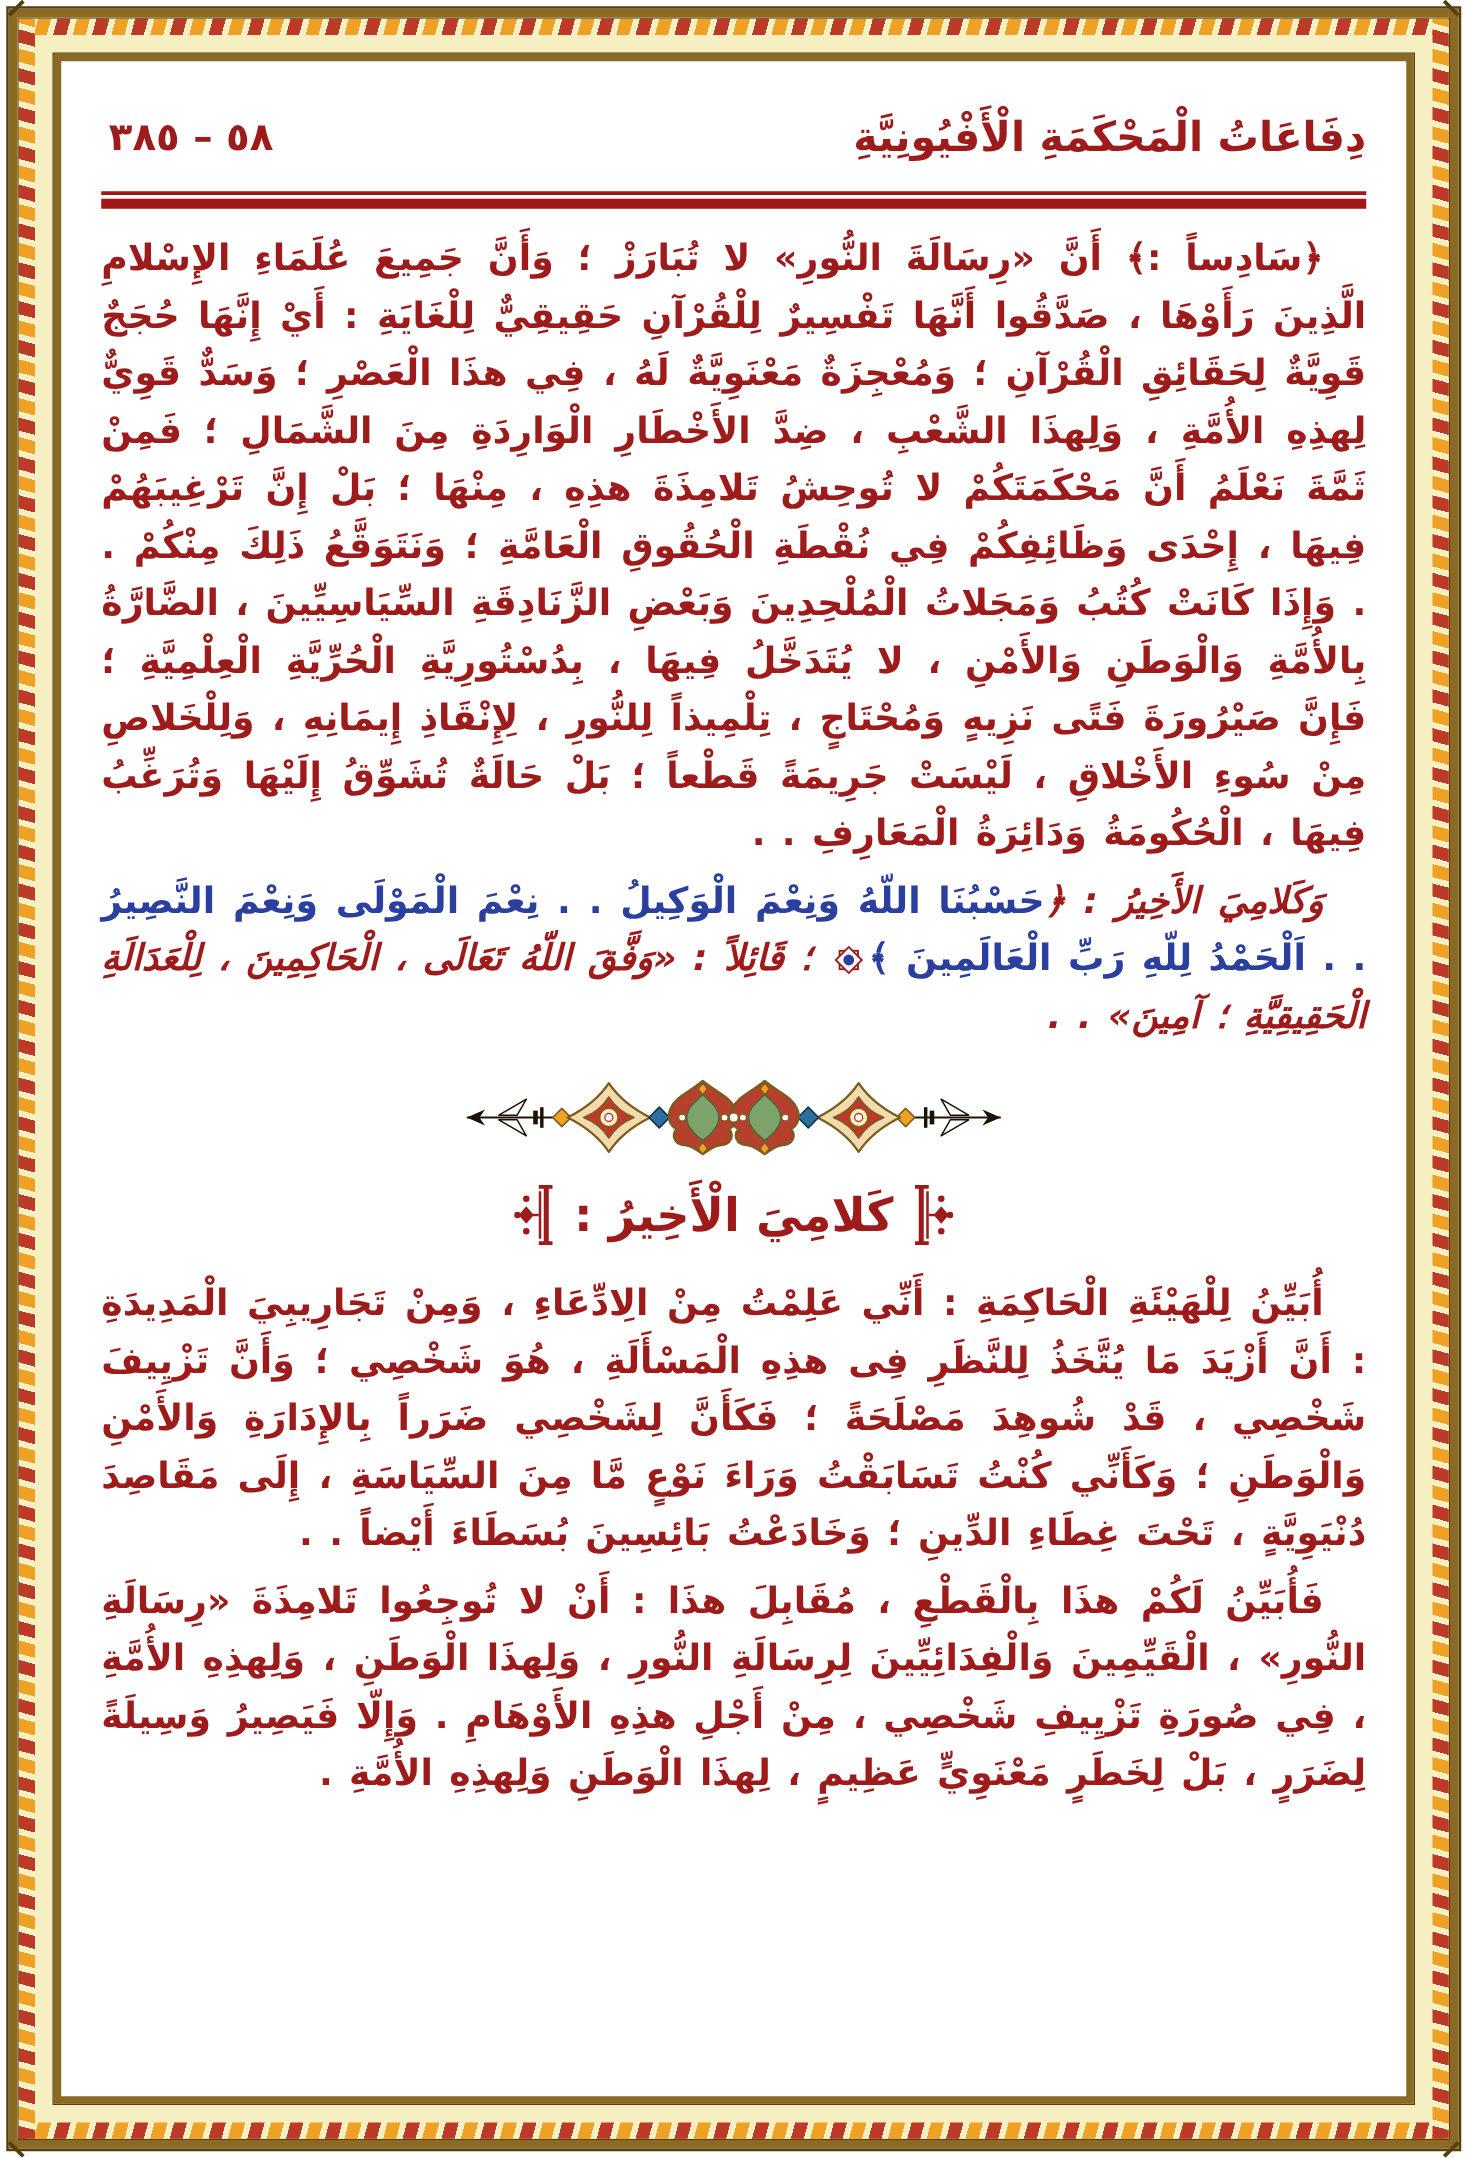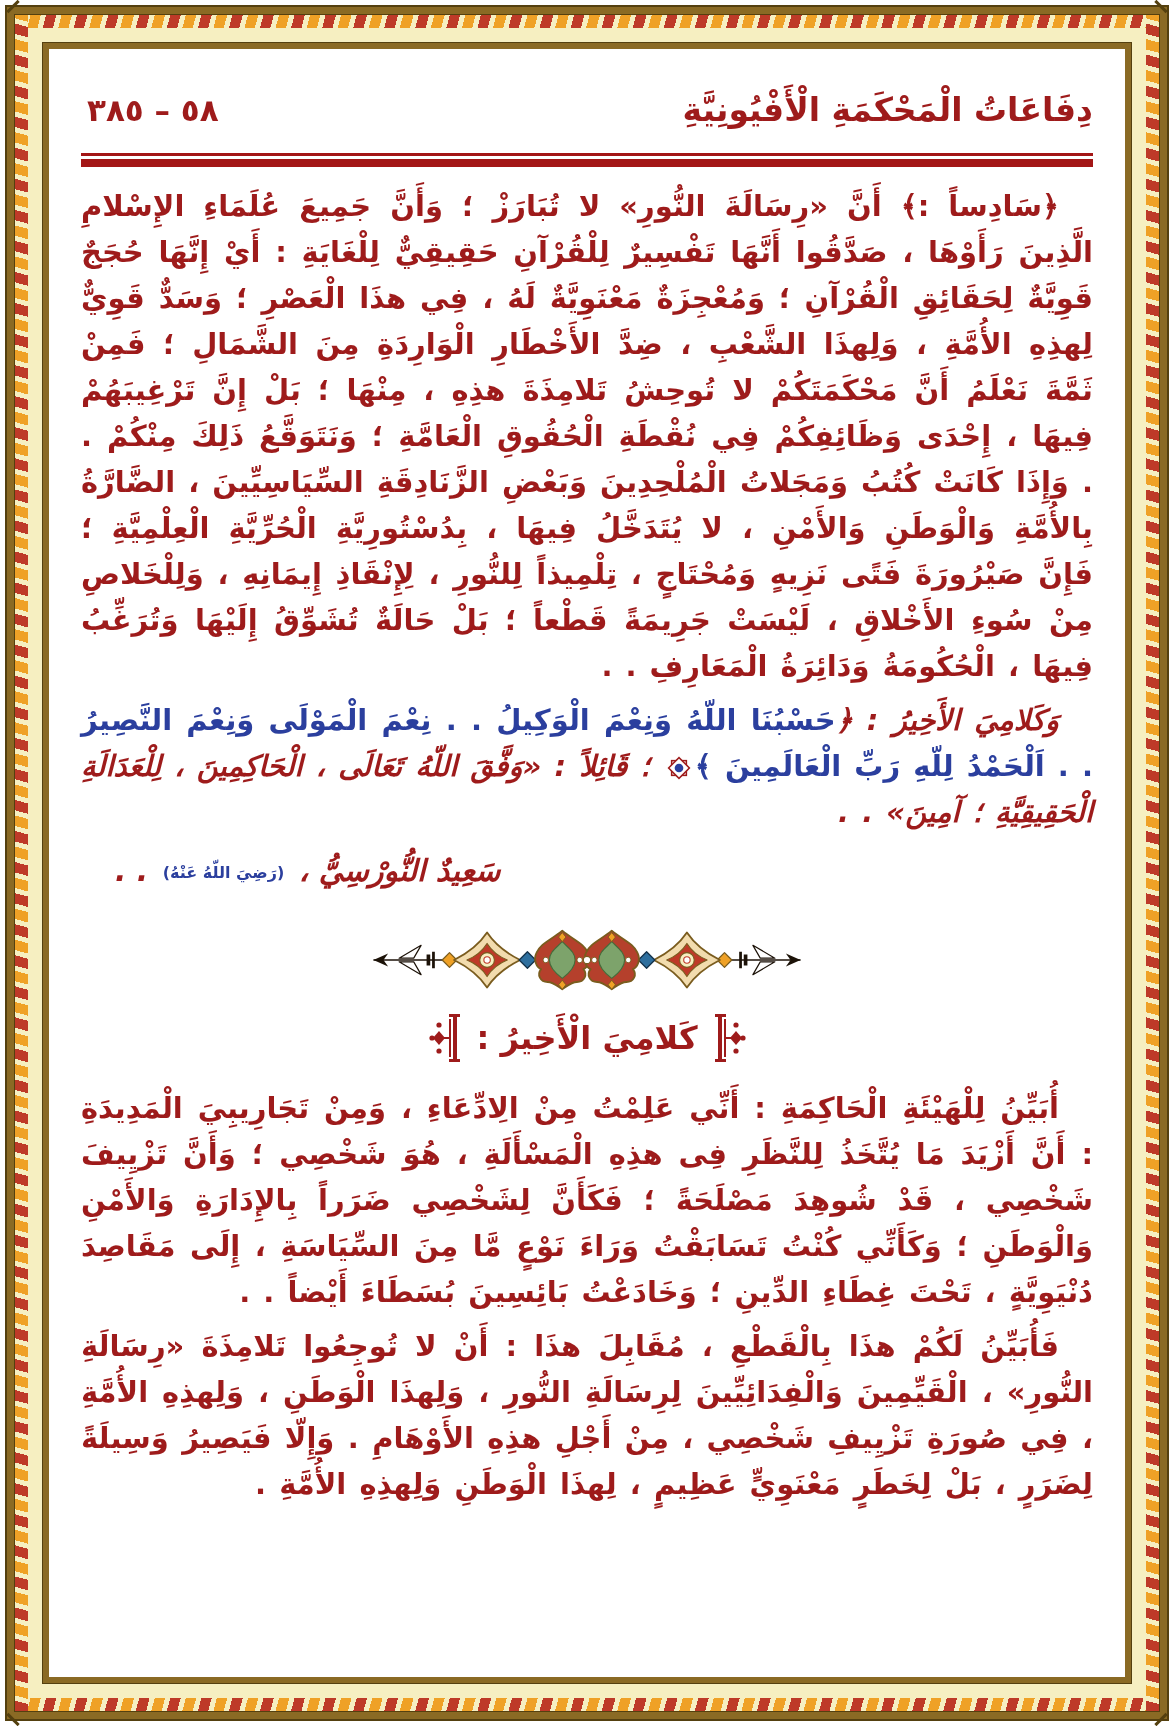--- a/index.html
+++ b/index.html
@@ -47,21 +47,21 @@
     text-align:justify;text-indent:34px;word-spacing:3px;
   }
   .red{color:var(--text-red);font-style:italic;} .blue{color:var(--text-blue);}
   .signature{
     margin:8px 0 10px;padding-left:34px;color:var(--text-red);font-weight:bold;font-size:30px;line-height:56px;
     text-align:left;direction:rtl;
   }
   .seal{color:var(--text-blue);font-size:16px;font-weight:bold;vertical-align:middle;margin:0 4px;}
   .divider-wrap{text-align:center;margin:26px 0 14px;}
   .heading-row{display:flex;direction:rtl;justify-content:center;align-items:center;gap:14px;margin:16px 0 22px;}
-  .heading-text{color:var(--text-red);font-weight:bold;font-size:32px;}
+  .heading-text{color:var(--text-red);font-weight:bold;font-size:37px;}
   .orn-left{transform:scaleX(-1);}
   .rosette-icon{vertical-align:middle;margin:0 3px;}
   svg{display:inline-block;}
 </style>
 </head>
 <body>
 
 <div class="frame">
   <div class="corner-finial cf-tl"></div>
   <div class="corner-finial cf-tr"></div>
@@ -89,23 +89,20 @@
           <p class="para">﴿سَادِساً :﴾ أَنَّ «رِسَالَةَ النُّورِ» لا تُبَارَزْ ؛ وَأَنَّ جَمِيعَ عُلَمَاءِ الإِسْلامِ الَّذِينَ رَأَوْهَا ، صَدَّقُوا أَنَّهَا تَفْسِيرٌ لِلْقُرْآنِ حَقِيقِيٌّ لِلْغَايَةِ : أَيْ إِنَّهَا حُجَجٌ قَوِيَّةٌ لِحَقَائِقِ الْقُرْآنِ ؛ وَمُعْجِزَةٌ مَعْنَوِيَّةٌ لَهُ ، فِي هذَا الْعَصْرِ ؛ وَسَدٌّ قَوِيٌّ لِهذِهِ الأُمَّةِ ، وَلِهذَا الشَّعْبِ ، ضِدَّ الأَخْطَارِ الْوَارِدَةِ مِنَ الشَّمَالِ ؛ فَمِنْ ثَمَّةَ نَعْلَمُ أَنَّ مَحْكَمَتَكُمْ لا تُوحِشُ تَلامِذَةَ هذِهِ ، مِنْهَا ؛ بَلْ إِنَّ تَرْغِيبَهُمْ فِيهَا ، إِحْدَى وَظَائِفِكُمْ فِي نُقْطَةِ الْحُقُوقِ الْعَامَّةِ ؛ وَنَتَوَقَّعُ ذَلِكَ مِنْكُمْ . . وَإِذَا كَانَتْ كُتُبُ وَمَجَلاتُ الْمُلْحِدِينَ وَبَعْضِ الزَّنَادِقَةِ السِّيَاسِيِّينَ ، الضَّارَّةُ بِالأُمَّةِ وَالْوَطَنِ وَالأَمْنِ ، لا يُتَدَخَّلُ فِيهَا ، بِدُسْتُورِيَّةِ الْحُرِّيَّةِ الْعِلْمِيَّةِ ؛ فَإِنَّ صَيْرُورَةَ فَتًى نَزِيهٍ وَمُحْتَاجٍ ، تِلْمِيذاً لِلنُّورِ ، لِإِنْقَاذِ إِيمَانِهِ ، وَلِلْخَلاصِ مِنْ سُوءِ الأَخْلاقِ ، لَيْسَتْ جَرِيمَةً قَطْعاً ؛ بَلْ حَالَةٌ تُشَوِّقُ إِلَيْهَا وَتُرَغِّبُ فِيهَا ، الْحُكُومَةُ وَدَائِرَةُ الْمَعَارِفِ . .</p>
 
           <p class="para">
             <span class="red">وَكَلامِيَ الأَخِيرُ : ﴿</span><span class="blue">حَسْبُنَا اللّهُ وَنِعْمَ الْوَكِيلُ . . نِعْمَ الْمَوْلَى وَنِعْمَ النَّصِيرُ . . اَلْحَمْدُ لِلّهِ رَبِّ الْعَالَمِينَ ﴾</span><svg class="rosette-icon" width="26" height="26" viewBox="0 0 24 24">
                 <rect x="5.2" y="5.2" width="13.6" height="13.6" fill="#fff" stroke="#9E1B1B" stroke-width="1.4"></rect>
                 <rect x="5.2" y="5.2" width="13.6" height="13.6" fill="#fff" stroke="#9E1B1B" stroke-width="1.4" transform="rotate(45 12 12)"></rect>
                 <circle cx="12" cy="12" r="4" fill="#2B3F9E"></circle>
               </svg><span class="red"> ؛ قَائِلاً : «وَفَّقَ اللّهُ تَعَالَى ، الْحَاكِمِينَ ، لِلْعَدَالَةِ الْحَقِيقِيَّةِ ؛ آمِينَ» . .</span>
           </p>
 
-          <div class="signature">
-            <span class="red">سَعِيدٌ النُّورْسِيُّ ، </span><span class="seal">(رَضِيَ اللّهُ عَنْهُ)</span><span class="red"> . .</span>
-          </div>
 
           <div class="divider-wrap">
             <svg width="470" height="66" viewBox="0 0 470 72">
               <g id="dh" stroke-linejoin="round">
                 <line x1="2" y1="36" x2="236" y2="36" stroke="#1C1208" stroke-width="1.6"></line>
                 <path d="M2 36 L18 29 L13 36 L18 43 Z" fill="#1C1208"></path>
                 <path d="M30 34 L54 20 L46 34 Z" fill="#fff" stroke="#1C1208" stroke-width="1.3"></path>
                 <path d="M30 38 L54 52 L46 38 Z" fill="#fff" stroke="#1C1208" stroke-width="1.3"></path>
                 <rect x="60" y="30" width="4" height="12" fill="#1C1208"></rect>
                 <rect x="66" y="27" width="3" height="18" fill="#1C1208"></rect>

